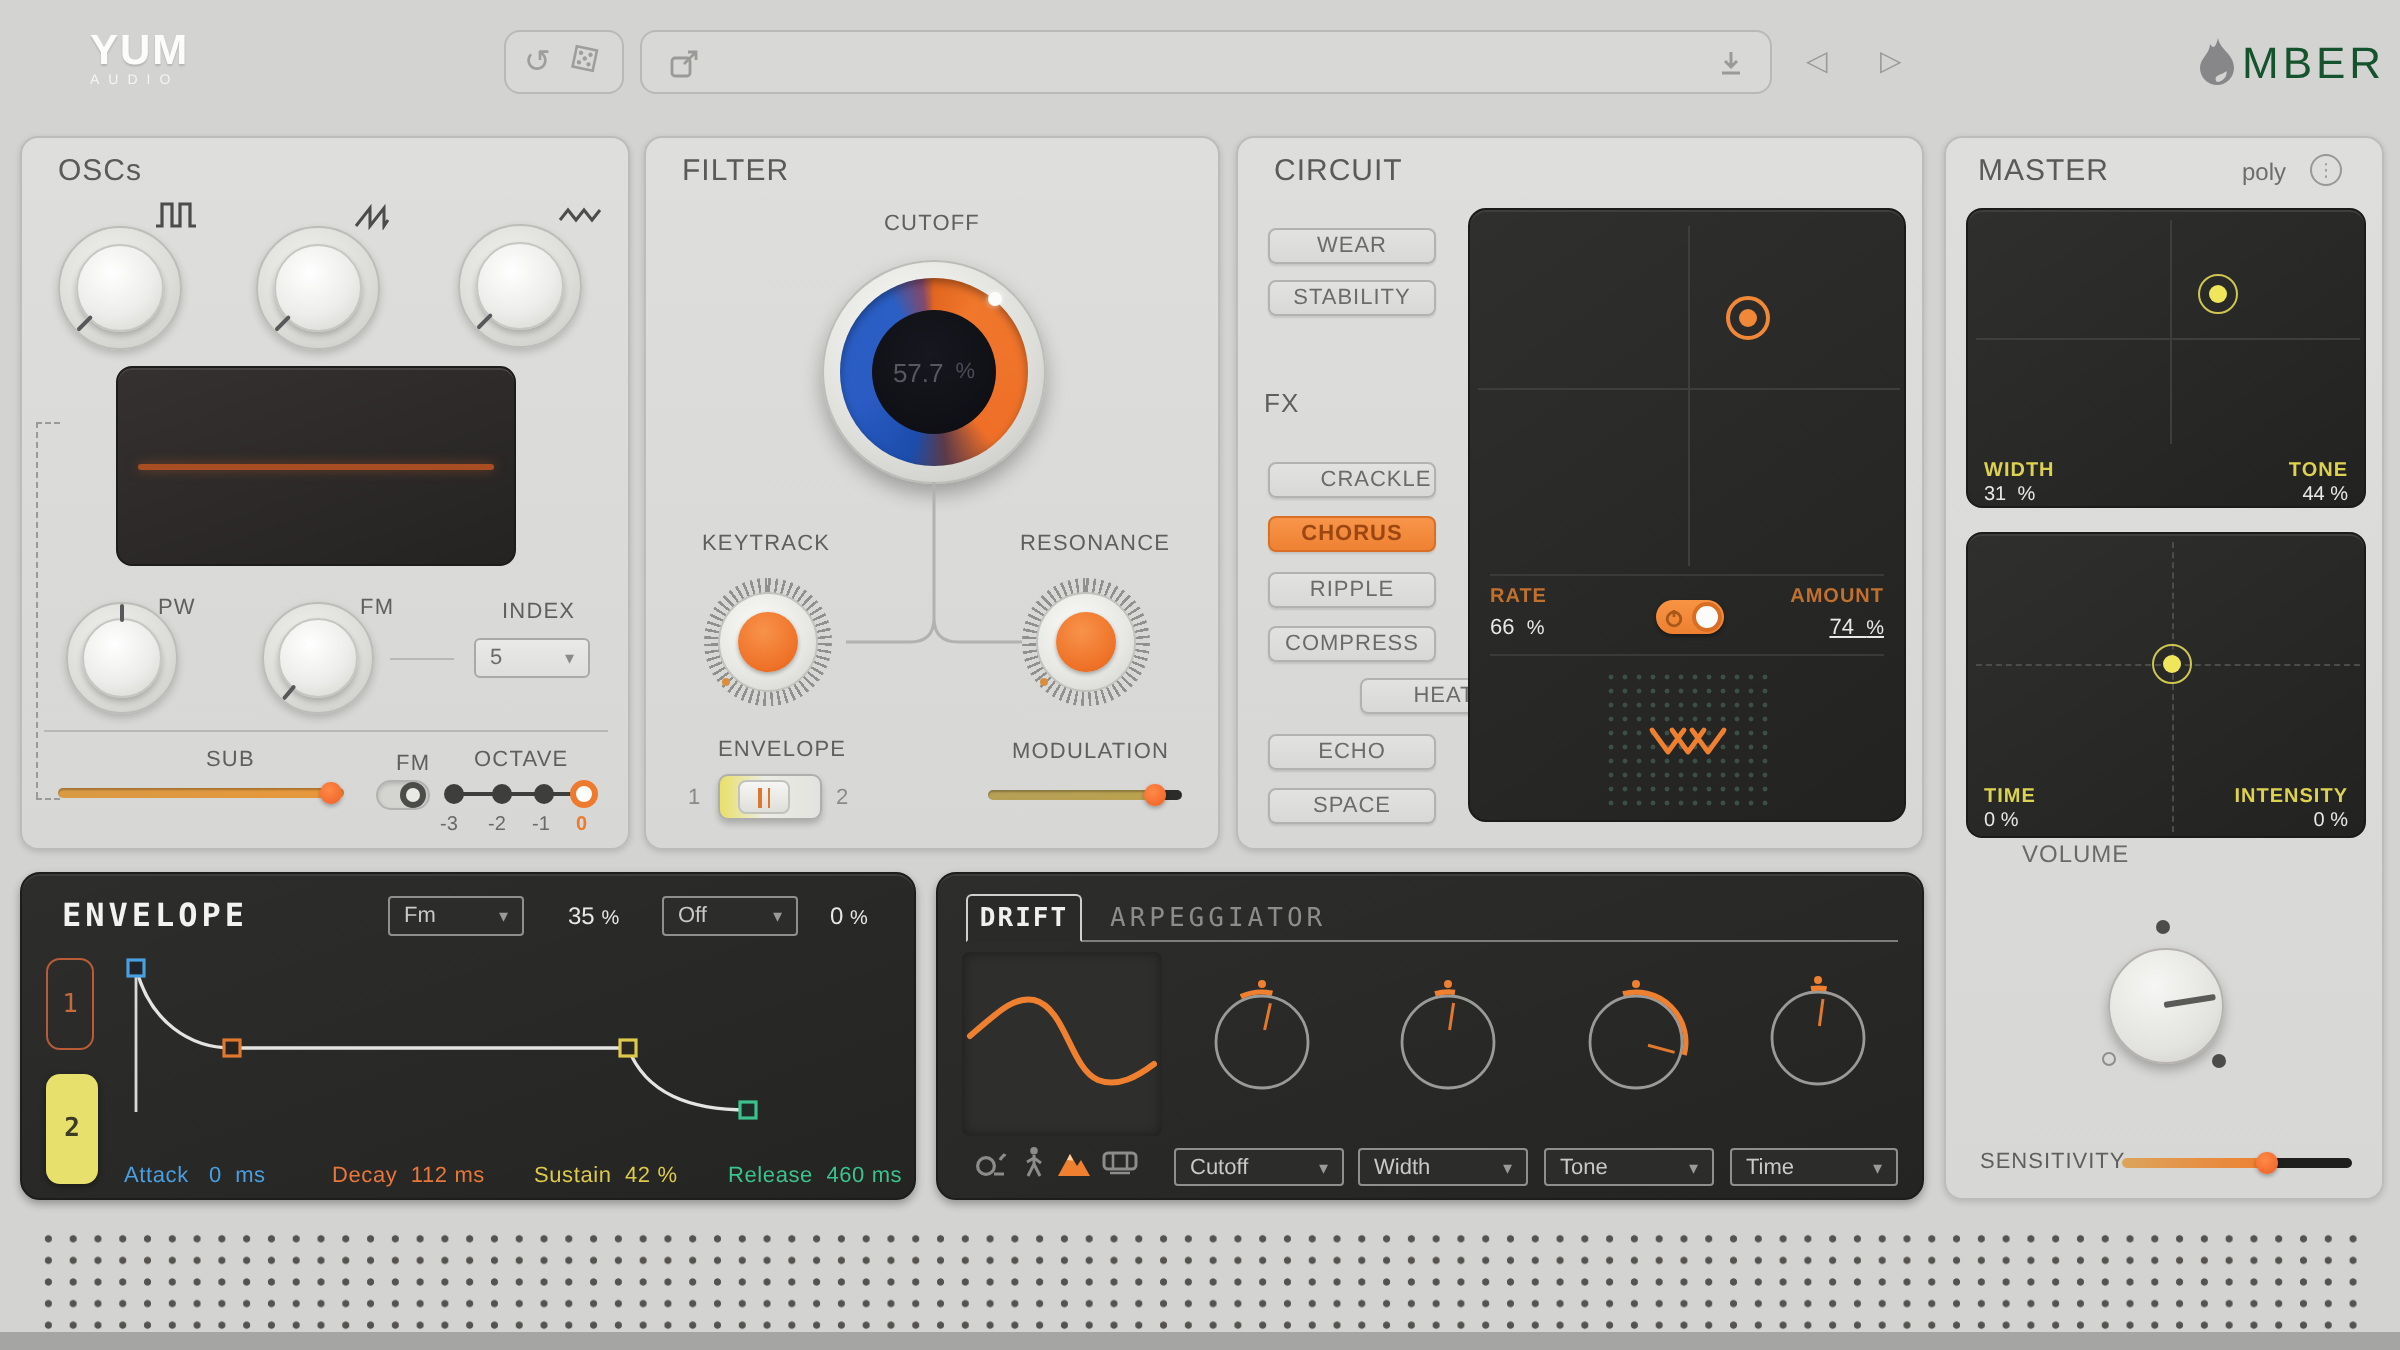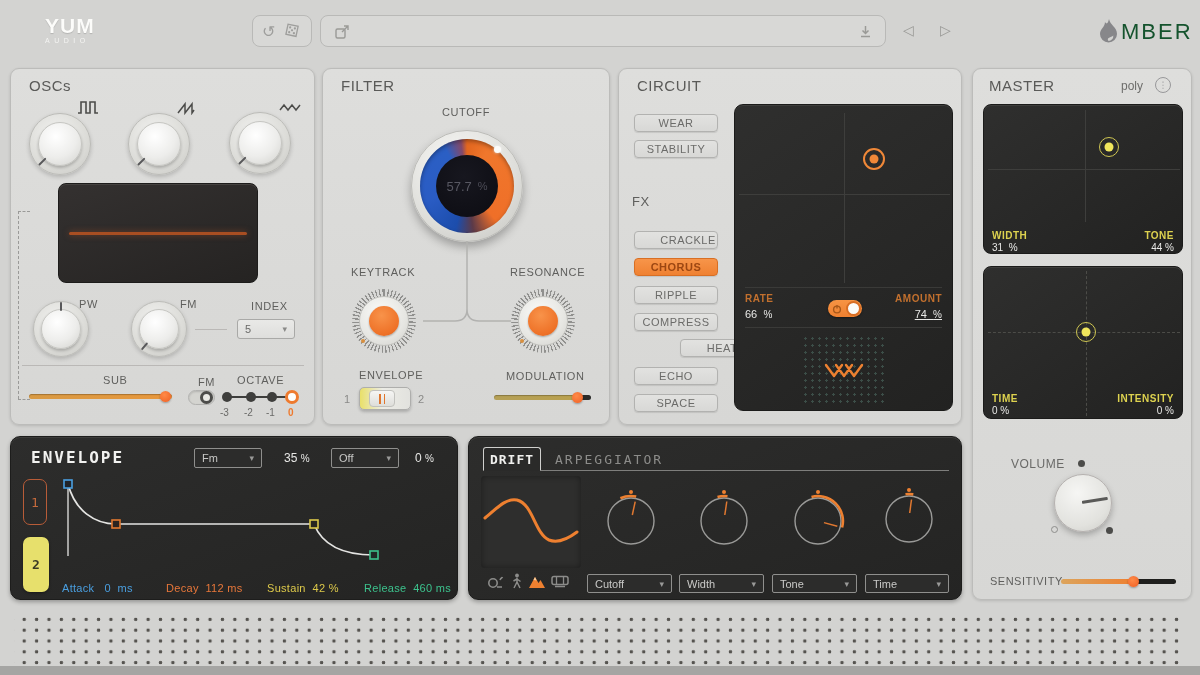--- a/index.html
+++ b/index.html
@@ -331,21 +331,21 @@
     <div class="padlab" style="left:8px;top:126px;color:#ddd24f;">TIME</div>
     <div class="padval" style="left:8px;top:138px;font-size:10px;">
       <span>0</span>&nbsp;<span>%</span>
     </div>
     <div class="padlab" style="right:8px;top:126px;color:#ddd24f;">INTENSITY</div>
     <div class="padval" style="right:8px;top:138px;font-size:10px;">
       <span>0</span>&nbsp;<span>%</span>
     </div>
   </div>
 
-  <div class="abs" style="left:38px;top:388px;font-size:12px;color:#6a6a68;letter-spacing:.5px;">VOLUME</div>
+  <div class="abs" style="left:38px;top:351px;font-size:12px;color:#6a6a68;letter-spacing:.5px;">VOLUME</div>
   <div class="abs" style="left:105px;top:391px;width:7px;height:7px;border-radius:50%;background:#4c4c4a;"></div>
   <div class="abs" style="left:78px;top:457px;width:7px;height:7px;border-radius:50%;border:1.5px solid #8e8e8c;"></div>
   <div class="abs" style="left:133px;top:458px;width:7px;height:7px;border-radius:50%;background:#4c4c4a;"></div>
   <div class="abs" style="left:81px;top:405px;width:58px;height:58px;border-radius:50%;
        background:radial-gradient(circle at 40% 32%,#f6f6f4,#e2e2de 65%,#cacac6);border:1px solid #b6b2b0;box-shadow:0 3px 6px rgba(0,0,0,.25);">
     <div class="abs" style="left:27px;top:26px;width:26px;height:2.5px;background:#5a5a58;border-radius:1px;transform:rotate(-9deg);transform-origin:0 50%;"></div>
   </div>
 
   <div class="abs" style="left:17px;top:506px;font-size:11px;color:#5f5f5d;letter-spacing:.5px;">SENSITIVITY</div>
   <div class="track" style="left:88px;top:510px;width:74px;height:4.5px;background:linear-gradient(90deg,#dca45c,#ee7f30);"></div>

